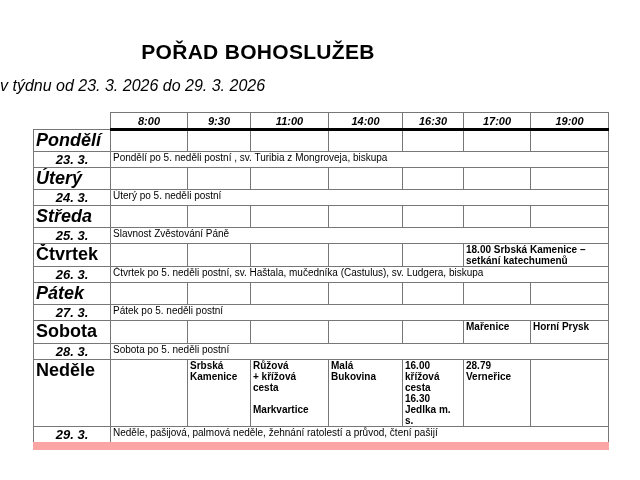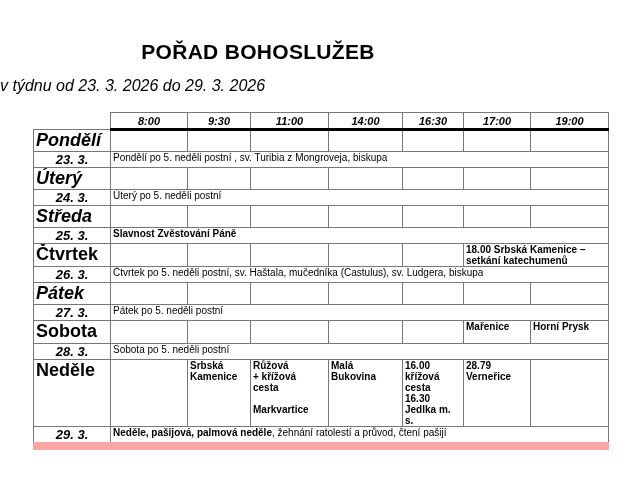--- a/index.html
+++ b/index.html
@@ -79,21 +79,21 @@
     padding: 1px 2px;
   }
   td.note {
     font-size: 10px;
     line-height: 12px;
     padding-left: 3px;
     vertical-align: middle;
     white-space: nowrap;
     margin-top: 20px;
   }
-  .nb { font-weight: bold; }
+  .nb { font-weight: normal; }
   tr.r-sched { height: 22px; font-style: italic; }
   tr.r-tall  { height: 23px; }
   tr.r-sun   { height: 63px; }
   tr.r-note  { height: 13px; }
   tr.r-last td { border-bottom: 8px solid #fca5a5; }
 </style>
 </head>
 <body>
 
 <div class="page-title">POŘAD BOHOSLUŽEB</div>

